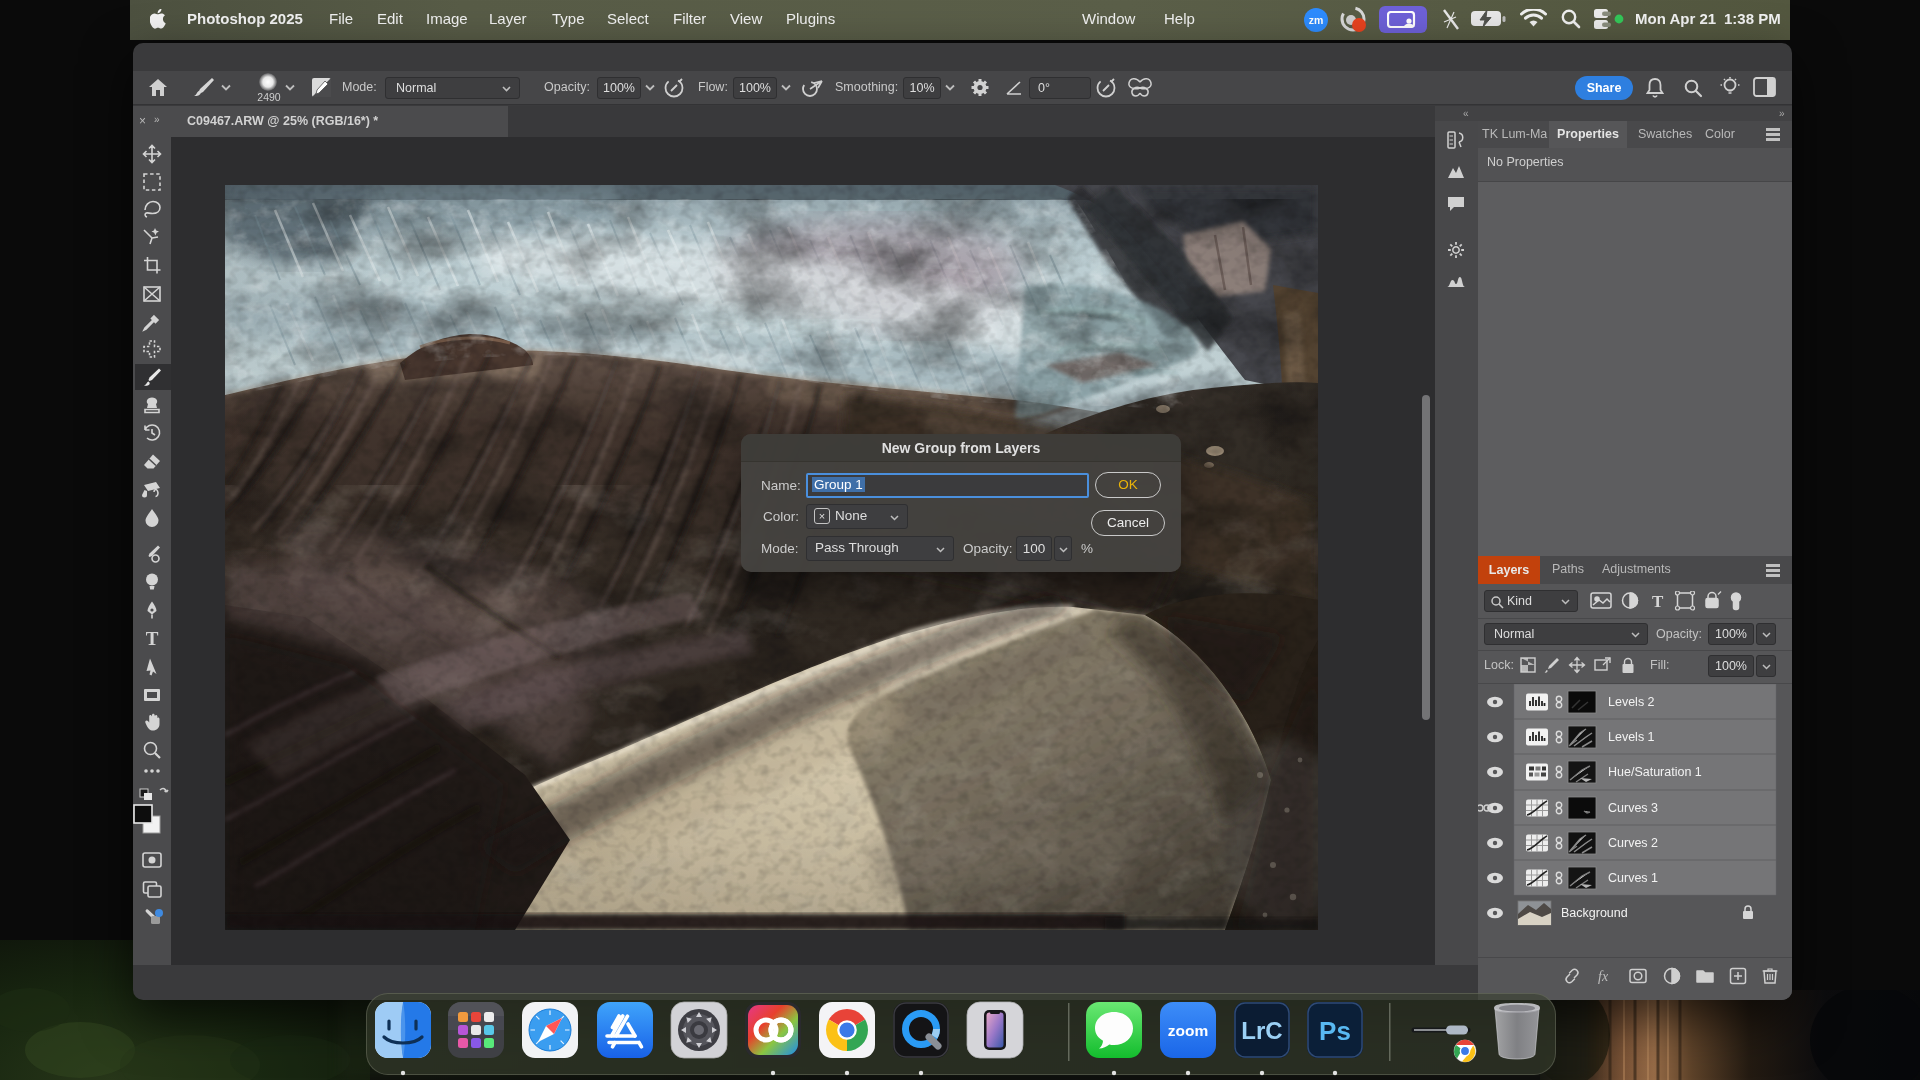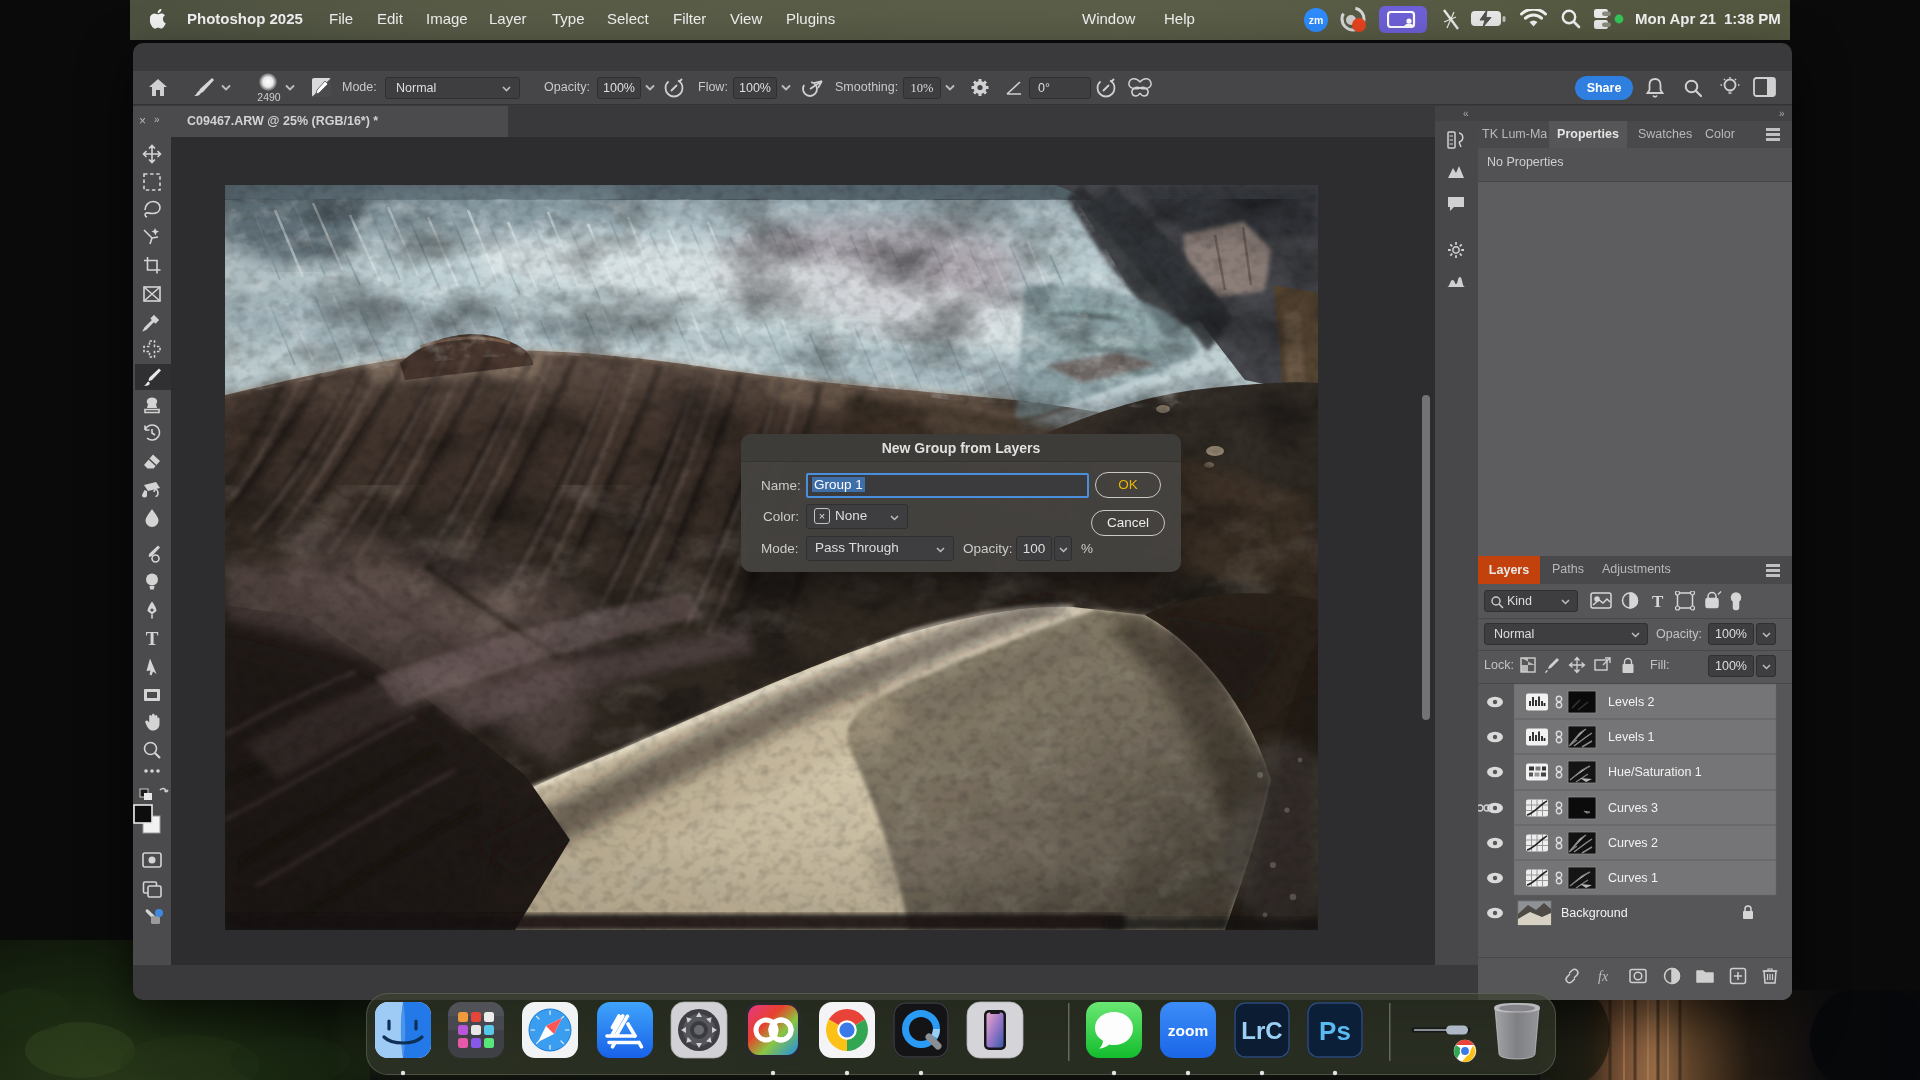--- a/index.html
+++ b/index.html
@@ -166,21 +166,21 @@
       <div class="abs" style="left:565px;top:9px;">Flow:</div>
       <div class="seg" style="left:600px;top:6px;width:44px;height:22px;line-height:20px;text-align:center;">100%</div>
       <svg class="abs" style="left:648px;top:13px" width="10" height="7" viewBox="0 0 10 7">
           <path d="M1 1.5 L5 5.5 L9 1.5" stroke="#bdbdbd" stroke-width="1.8" fill="none"></path>
         </svg>
       <svg class="abs" style="left:668px;top:6px" width="24" height="22" viewBox="0 0 24 22">
         <circle cx="9" cy="12" r="7" fill="none" stroke="#cfcfcf" stroke-width="1.8" stroke-dasharray="26 8"></circle>
         <path d="M9 12 L21 4 M21 4 L17 11 M21 4 L13 6" stroke="#cfcfcf" stroke-width="1.6" fill="none"></path>
       </svg>
       <div class="abs" style="left:702px;top:9px;">Smoothing:</div>
-      <div class="seg" style="left:770px;top:6px;width:38px;height:22px;line-height:20px;text-align:center;font-family:Liberation Serif, serif;">10%</div>
+      <div class="seg" style="left:770px;top:6px;width:38px;height:22px;line-height:20px;text-align:center;">10%</div>
       <svg class="abs" style="left:812px;top:13px" width="10" height="7" viewBox="0 0 10 7">
           <path d="M1 1.5 L5 5.5 L9 1.5" stroke="#bdbdbd" stroke-width="1.8" fill="none"></path>
         </svg>
       <svg class="abs" style="left:836px;top:5px" width="22" height="23" viewBox="0 0 22 23">
         <g fill="#d2d2d2">
           <circle cx="11" cy="11.5" r="6.5"></circle>
           <g stroke="#d2d2d2" stroke-width="3">
             <path d="M11 3 V6 M11 17 V20 M2.5 11.5 H5.5 M16.5 11.5 H19.5 M5 5.5 L7 7.5 M15 15.5 L17 17.5 M17 5.5 L15 7.5 M7 15.5 L5 17.5"></path>
           </g>
         </g>

